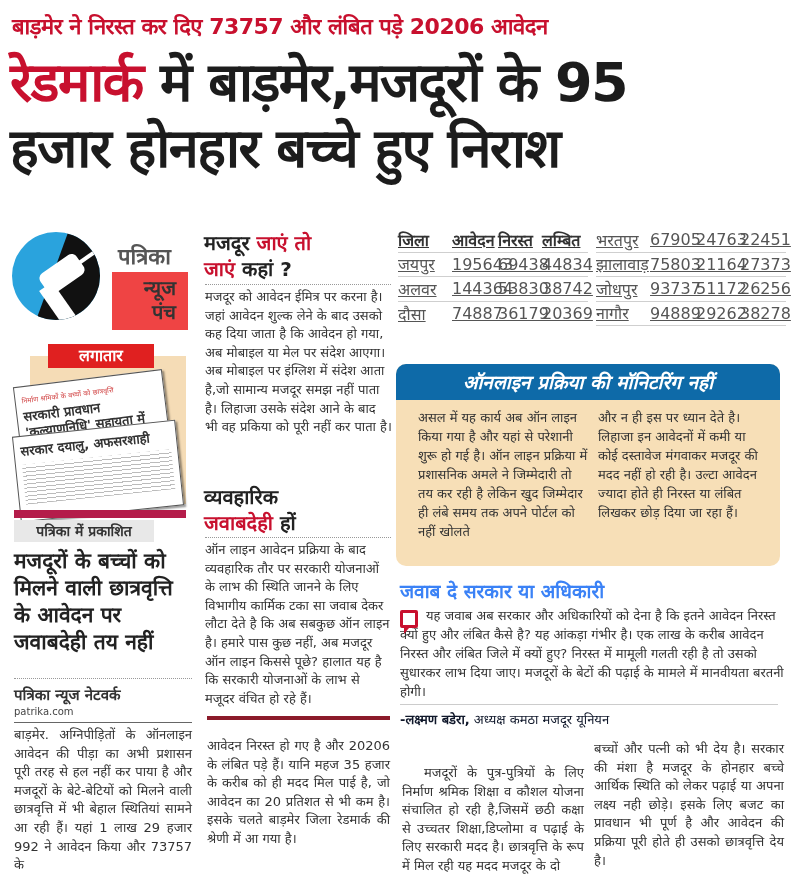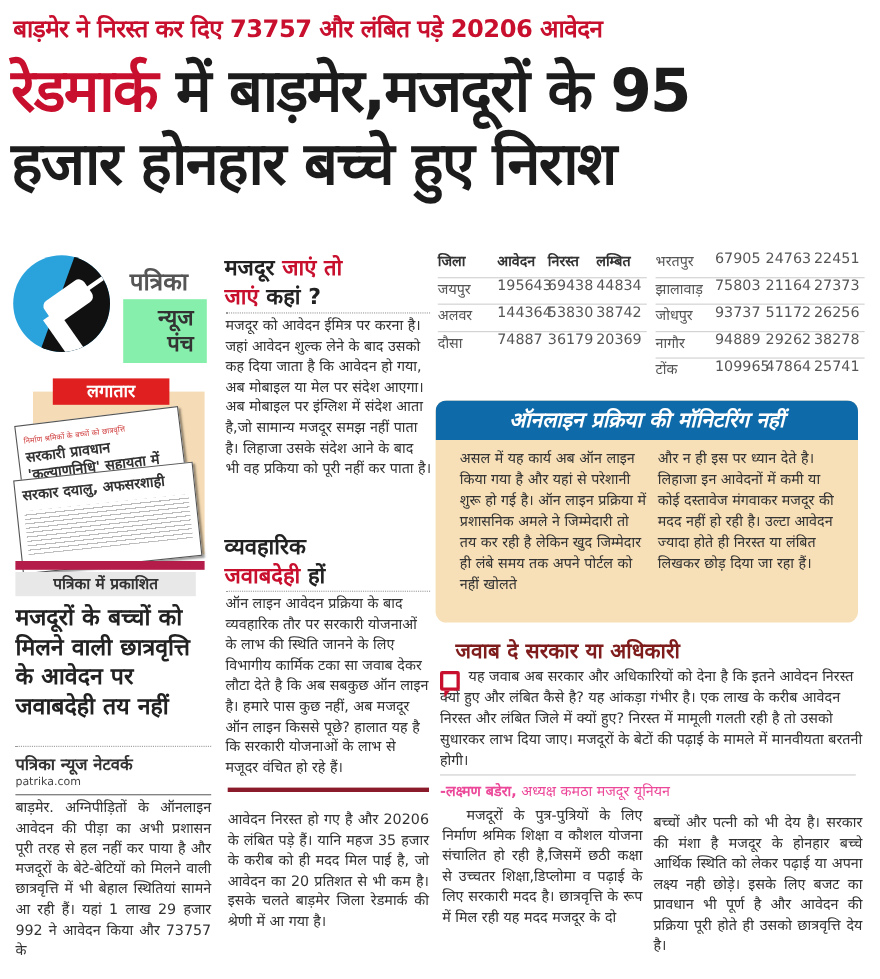--- a/index.html
+++ b/index.html
@@ -10,63 +10,63 @@
   .headline { position: absolute; left: 10px; top: 50px; width: 785px; font-size: 54px; line-height: 66px; font-weight: bold; color: #1c1c1c; letter-spacing: -1.5px; }
   .headline .red { color: #c8102e; }
 
   
   .logo { position: absolute; left: 12px; top: 232px; width: 88px; height: 88px; border-radius: 50%; background: #2aa3dd; overflow: hidden; }
   .logo .dark { position: absolute; right: -10px; top: 0; width: 60px; height: 100px; background: #111; transform: skewX(-20deg); }
   .logo .fist { position: absolute; left: 28px; top: 30px; width: 44px; height: 24px; background: #fff; border-radius: 6px; transform: rotate(-35deg); }
   .logo .arm { position: absolute; left: 40px; top: 50px; width: 16px; height: 50px; background: #fff; transform: rotate(-35deg); }
   .logo .pen { position: absolute; left: 62px; top: 22px; width: 30px; height: 4px; background: #fff; transform: rotate(-35deg); }
   .brand { position: absolute; left: 118px; top: 240px; font-size: 22px; font-weight: bold; color: #555; }
-  .brand-box { position: absolute; left: 112px; top: 272px; width: 76px; height: 58px; background: #86efac; text-align: right; padding: 4px 12px 0 0; font-size: 20px; line-height: 24px; font-weight: bold; color: #333; }
+  .brand-box { position: absolute; left: 112px; top: 272px; width: 76px; height: 58px; background: #ef4444; text-align: right; padding: 4px 12px 0 0; font-size: 20px; line-height: 24px; font-weight: bold; color: #333; }
 
   .lagataar { position: absolute; left: 48px; top: 344px; width: 106px; height: 24px; background: #e02020; color: #fff; text-align: center; font-size: 16px; font-weight: bold; line-height: 24px; z-index: 3; }
   .clip-bg { position: absolute; left: 30px; top: 356px; width: 156px; height: 148px; background: #f5dcb6; }
   .clip { position: absolute; background: #fff; border: 1px solid #555; box-shadow: 2px 2px 2px rgba(0,0,0,.4); overflow: hidden; font-size: 13px; font-weight: bold; color: #333; }
   .clip1 { left: 16px; top: 378px; width: 150px; height: 60px; transform: rotate(-7deg); padding: 6px; line-height: 16px; }
   .clip2 { left: 16px; top: 428px; width: 164px; height: 86px; transform: rotate(-6deg); padding: 6px; line-height: 18px; }
   .clip .small { font-size: 7px; color: #d04040; font-weight: normal; }
   .clip .lines { margin-top: 4px; height: 40px; background: repeating-linear-gradient(#fff 0 3px, #bbb 3px 4px); }
   .clip-bar { position: absolute; left: 14px; top: 510px; width: 172px; height: 8px; background: #b41c4a; }
 
-  .published { position: absolute; left: 14px; top: 520px; width: 164px; height: 22px; background: #e8e8e8; text-align: center; font-size: 14px; font-weight: bold; color: #333; line-height: 22px; }
+  .published { position: absolute; left: 14px; top: 520px; width: 140px; height: 22px; background: #e8e8e8; text-align: center; font-size: 14px; font-weight: bold; color: #333; line-height: 22px; }
   .c1-title { position: absolute; left: 14px; top: 548px; width: 180px; font-size: 21px; line-height: 27px; font-weight: bold; color: #222; }
   .dotsep { position: absolute; border-top: 1px dotted #999; height: 0; }
   .byline { position: absolute; left: 14px; top: 684px; font-size: 15px; font-weight: bold; color: #333; }
   .site { position: absolute; left: 14px; top: 706px; font-size: 10px; color: #444; }
   .solid-sep { position: absolute; border-top: 1px solid #666; height: 0; }
   .body-text { position: absolute; font-size: 13px; line-height: 18.6px; color: #333; text-align: justify; }
 
   
   .c2-h { position: absolute; left: 204px; width: 188px; font-size: 20px; line-height: 26px; font-weight: bold; color: #222; }
   .c2-h .red { color: #c8102e; }
   .maroon-bar { position: absolute; left: 207px; top: 716px; width: 183px; height: 4px; background: #8b1a2a; }
 
   
   .table { position: absolute; left: 398px; top: 228px; width: 390px; }
   .tcol { position: absolute; top: 0; width: 190px; }
-  .trow { display: flex; height: 24.5px; border-bottom: 1px solid #cfcfcf; font-size: 13px; color: #555; white-space: nowrap; }
+  .trow { display: flex; height: 24.5px; align-items: center; border-bottom: 1px solid #cfcfcf; font-size: 16px; color: #555; white-space: nowrap; text-decoration: underline; }
   .trow span { display: inline-block; }
   .trow .d { width: 54px; }
   .trow .n { width: 46px; }
   .trow.head { font-weight: bold; color: #333; }
 
   
   .box { position: absolute; left: 396px; top: 364px; width: 384px; height: 202px; background: #f7dfb7; border-radius: 10px; overflow: hidden; }
   .box-head { height: 36px; background: #0e6aa8; color: #fff; text-align: center; font-size: 19px; font-weight: bold; line-height: 36px; font-style: italic; }
   .box-col { position: absolute; top: 44px; font-size: 13px; line-height: 19px; color: #333; }
 
-  .sub-h { position: absolute; left: 400px; top: 578px; font-size: 19px; font-weight: bold; color: #7f1d1d; margin-left: 14px; }
+  .sub-h { position: absolute; left: 400px; top: 578px; font-size: 19px; font-weight: bold; color: #3b82f6; }
   .quote-icon { position: absolute; left: 400px; top: 610px; width: 18px; height: 18px; border: 3px solid #c8102e; border-radius: 2px; }
   .quote-icon::after { content: ""; position: absolute; left: 1px; bottom: -9px; width: 0; height: 0; border-left: 5px solid #c8102e; border-bottom: 6px solid transparent; }
   .quote { position: absolute; left: 400px; top: 606px; width: 390px; font-size: 13px; line-height: 19px; color: #333; text-indent: 26px; }
-  .sig { position: absolute; left: 400px; top: 710px; font-size: 13px; color: #ec4899; }
+  .sig { position: absolute; left: 400px; top: 710px; font-size: 13px; color: #0f172a; }
   .sig b { font-weight: bold; }
 </style>
 </head>
 <body>
 
 <div class="kicker">बाड़मेर ने निरस्त कर दिए 73757 और लंबित पड़े 20206 आवेदन</div>
 <div class="headline">
   <span class="red">रेडमार्क</span><span> में बाड़मेर,मजदूरों के 95</span><br>
   <span>हजार होनहार बच्चे हुए निराश</span>
 </div>
@@ -164,37 +164,31 @@
         <span class="n">93737</span>
         <span class="n" style="width:44px">51172</span>
         <span class="n">26256</span>
       </div>
     <div class="trow">
         <span class="d">नागौर</span>
         <span class="n">94889</span>
         <span class="n" style="width:44px">29262</span>
         <span class="n">38278</span>
       </div>
-    <div class="trow" style="border-bottom:none">
-        <span class="d">टोंक</span>
-        <span class="n">109965</span>
-        <span class="n" style="width:44px">47864</span>
-        <span class="n">25741</span>
-      </div>
   </div>
 </div>
 
 <div class="box">
   <div class="box-head">ऑनलाइन प्रक्रिया की मॉनिटरिंग नहीं</div>
   <div class="box-col" style="left:202px; width:168px;">और न ही इस पर ध्यान देते है। लिहाजा इन आवेदनों में कमी या कोई दस्तावेज मंगवाकर मजदूर की मदद नहीं हो रही है। उल्टा आवेदन ज्यादा होते ही निरस्त या लंबित लिखकर छोड़ दिया जा रहा हैं।</div>
   <div class="box-col" style="left:22px; width:172px;">असल में यह कार्य अब ऑन लाइन किया गया है और यहां से परेशानी शुरू हो गई है। ऑन लाइन प्रक्रिया में प्रशासनिक अमले ने जिम्मेदारी तो तय कर रही है लेकिन खुद जिम्मेदार ही लंबे समय तक अपने पोर्टल को नहीं खोलते</div>
 </div>
 
 <div class="sub-h">जवाब दे सरकार या अधिकारी</div>
 <div class="quote">यह जवाब अब सरकार और अधिकारियों को देना है कि इतने आवेदन निरस्त क्यों हुए और लंबित कैसे है? यह आंकड़ा गंभीर है। एक लाख के करीब आवेदन निरस्त और लंबित जिले में क्यों हुए? निरस्त में मामूली गलती रही है तो उसको सुधारकर लाभ दिया जाए। मजदूरों के बेटों की पढ़ाई के मामले में मानवीयता बरतनी होगी।</div>
 <div class="quote-icon"></div>
 <div class="solid-sep" style="left:400px; top:704px; width:378px; border-color:#ccc;"></div>
 <div class="sig">
   <b>-लक्ष्मण बडेरा,</b><span> अध्यक्ष कमठा मजदूर यूनियन</span>
 </div>
 
-<div class="body-text" style="left:402px; top:733px; width:182px; text-indent:22px;">मजदूरों के पुत्र-पुत्रियों के लिए निर्माण श्रमिक शिक्षा व कौशल योजना संचालित हो रही है,जिसमें छठी कक्षा से उच्चतर शिक्षा,डिप्लोमा व पढ़ाई के लिए सरकारी मदद है। छात्रवृत्ति के रूप में मिल रही यह मदद मजदूर के दो</div>
+<div class="body-text" style="left:402px; top:764px; width:182px; text-indent:22px;">मजदूरों के पुत्र-पुत्रियों के लिए निर्माण श्रमिक शिक्षा व कौशल योजना संचालित हो रही है,जिसमें छठी कक्षा से उच्चतर शिक्षा,डिप्लोमा व पढ़ाई के लिए सरकारी मदद है। छात्रवृत्ति के रूप में मिल रही यह मदद मजदूर के दो</div>
 <div class="body-text" style="left:594px; top:740px; width:190px;">बच्चों और पत्नी को भी देय है। सरकार की मंशा है मजदूर के होनहार बच्चे आर्थिक स्थिति को लेकर पढ़ाई या अपना लक्ष्य नही छोड़े। इसके लिए बजट का प्रावधान भी पूर्ण है और आवेदन की प्रक्रिया पूरी होते ही उसको छात्रवृत्ति देय है।</div>
 
 </body></html>

